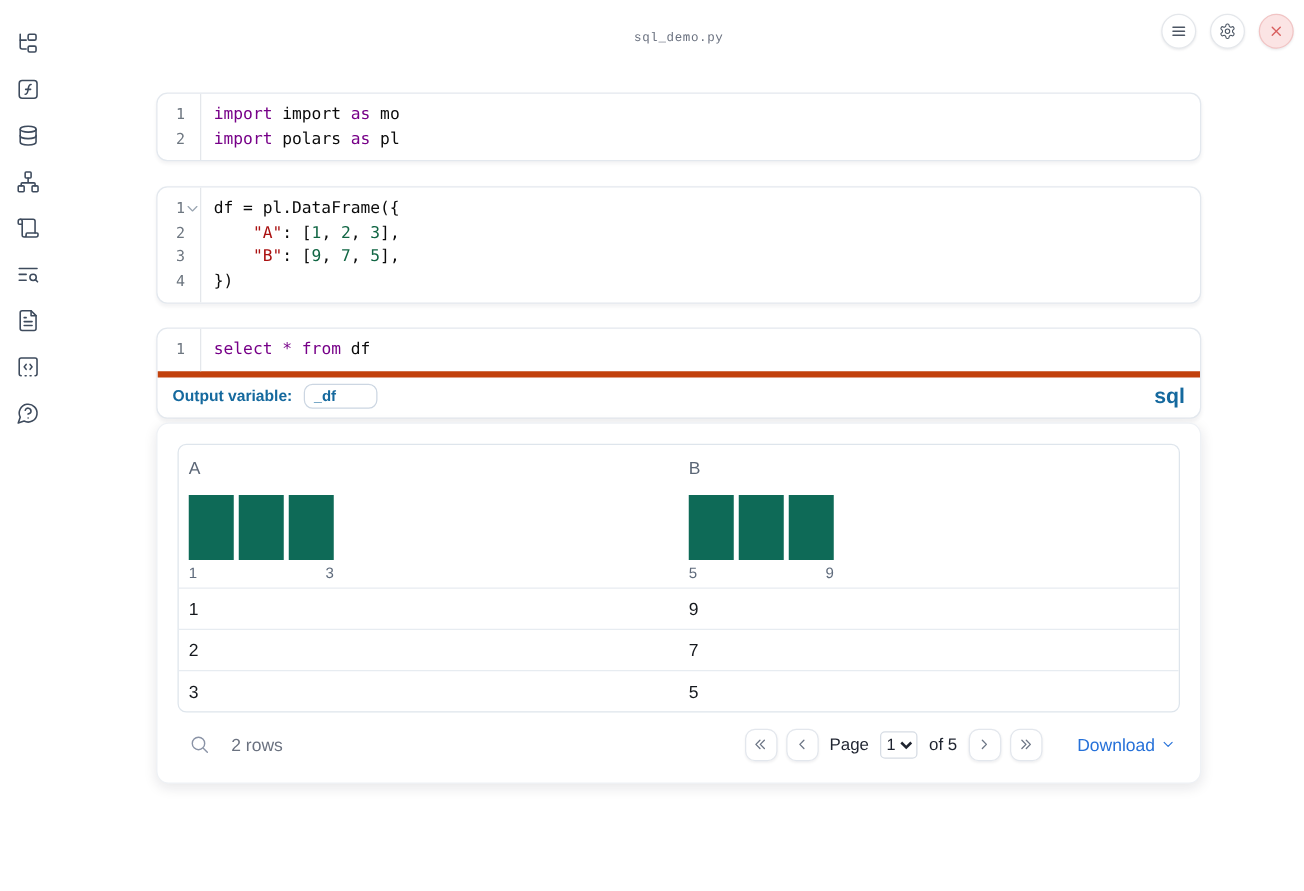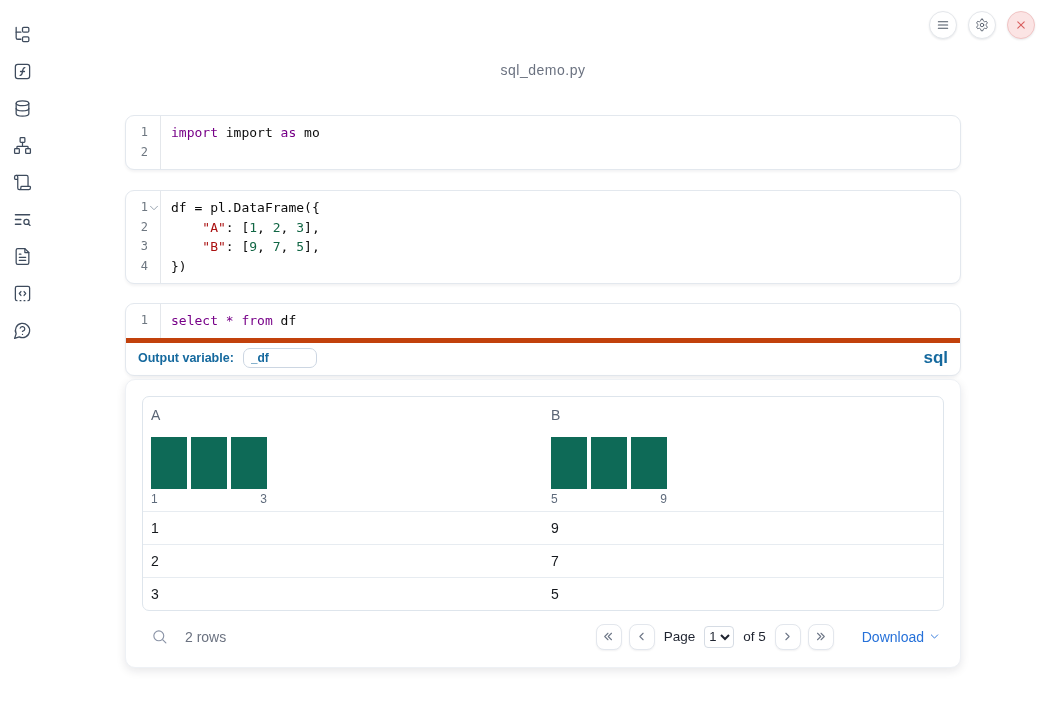--- a/index.html
+++ b/index.html
@@ -18,22 +18,22 @@
   .topbar { position:absolute; top:11px; right:8px; display:flex; gap:11px; }
   .circle-btn { width:28px; height:28px; border-radius:50%; background:#fff;
                 border:1px solid #e4e7eb; box-shadow:0 1px 2px rgba(16,24,40,.09);
                 display:flex; align-items:center; justify-content:center;
                 color:#4b5563; cursor:pointer; }
   .circle-btn svg { width:14px; height:14px; }
   .circle-btn.close { background:#fbe4e4; border-color:#f1c4c4; color:#d85f5f; }
 
   
   .main { margin-left:125px; width:836px; }
-  .nb-title { text-align:center; margin-top:62px; font-family:Liberation Sans, sans-serif;
-              font-size:14px; color:#6b7280; letter-spacing:.5px; }
+  .nb-title { text-align:center; margin-top:26px; font-family:Liberation Mono, monospace;
+              font-size:10px; color:#6b7280; letter-spacing:.5px; }
 
   
   .cell { border:1px solid #e3e8ee; border-radius:9px; background:#fff;
           box-shadow:0 2px 3px rgba(16,24,40,.05); overflow:hidden; }
   #cell1 { margin-top:37px; }
   #cell2 { margin-top:20px; }
   #cell3 { margin-top:19px; }
 
   .cm { position:relative; padding:7px 0; font-family:"DejaVu Sans Mono", monospace;
         font-size:13px; line-height:19.5px; }
@@ -46,21 +46,21 @@
   .cm-fold svg { width:9px; height:9px; }
   .cm-code { padding-left:11px; white-space:pre; color:#0b0b0b; }
   .tok-kw  { color:#770088; }
   .tok-str { color:#aa1111; }
   .tok-num { color:#116644; }
 
   
   .sql-footer { display:flex; align-items:center; gap:9px;
                 padding:5px 12px 7px; border-top:5px solid #c2410c; }
   .sql-label { color:#15699e; font-weight:bold; font-size:12.5px; }
-  .sql-input { width:74px; padding:2px 7px; border:1.5px solid #ccd6e2; border-radius:7px;
+  .sql-input { width:59px; padding:2px 7px; border:1.5px solid #ccd6e2; border-radius:7px;
                font-family:"Liberation Sans", sans-serif;
                font-weight:bold; font-size:12px; color:#15699e; outline:none; }
   .sql-lang { margin-left:auto; color:#15699e; font-weight:bold; font-size:17px; }
 
   
   .output-card { margin-top:3px; border:1px solid #eef1f5; border-radius:10px;
                  box-shadow:0 3px 10px rgba(16,24,40,.10); padding:16px 16px 8px; background:#fff; }
   .tbl { border:1px solid #dee5ec; border-radius:7px; overflow:hidden; }
   .tbl-head { display:flex; }
   .tbl-col-head { width:50%; padding:10px 8px 2px; }
@@ -220,20 +220,21 @@
   <div class="cell" id="cell1">
       <div class="cm">
         <div class="cm-line">
           <span class="cm-gut">1</span>
           <span class="cm-fold"></span>
           <span class="cm-code"><span class="tok-kw">import</span><span> import </span><span class="tok-kw">as</span><span> mo</span></span>
         </div>
         <div class="cm-line">
           <span class="cm-gut">2</span>
           <span class="cm-fold"></span>
+          <span class="cm-code"><span class="tok-kw">import</span><span> polars </span><span class="tok-kw">as</span><span> pl</span></span>
         </div>
       </div>
     </div>
 
   <div class="cell" id="cell2">
       <div class="cm">
         <div class="cm-line">
           <span class="cm-gut">1</span>
           <span class="cm-fold">
             <svg viewBox="0 0 24 24" fill="none" stroke="currentColor" stroke-width="2" stroke-linecap="round" stroke-linejoin="round" style="display:block;width:100%;height:100%">

